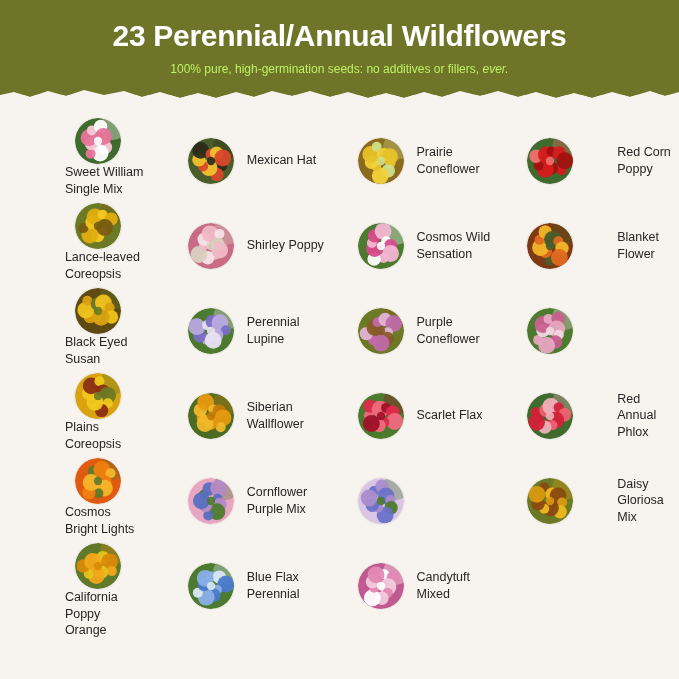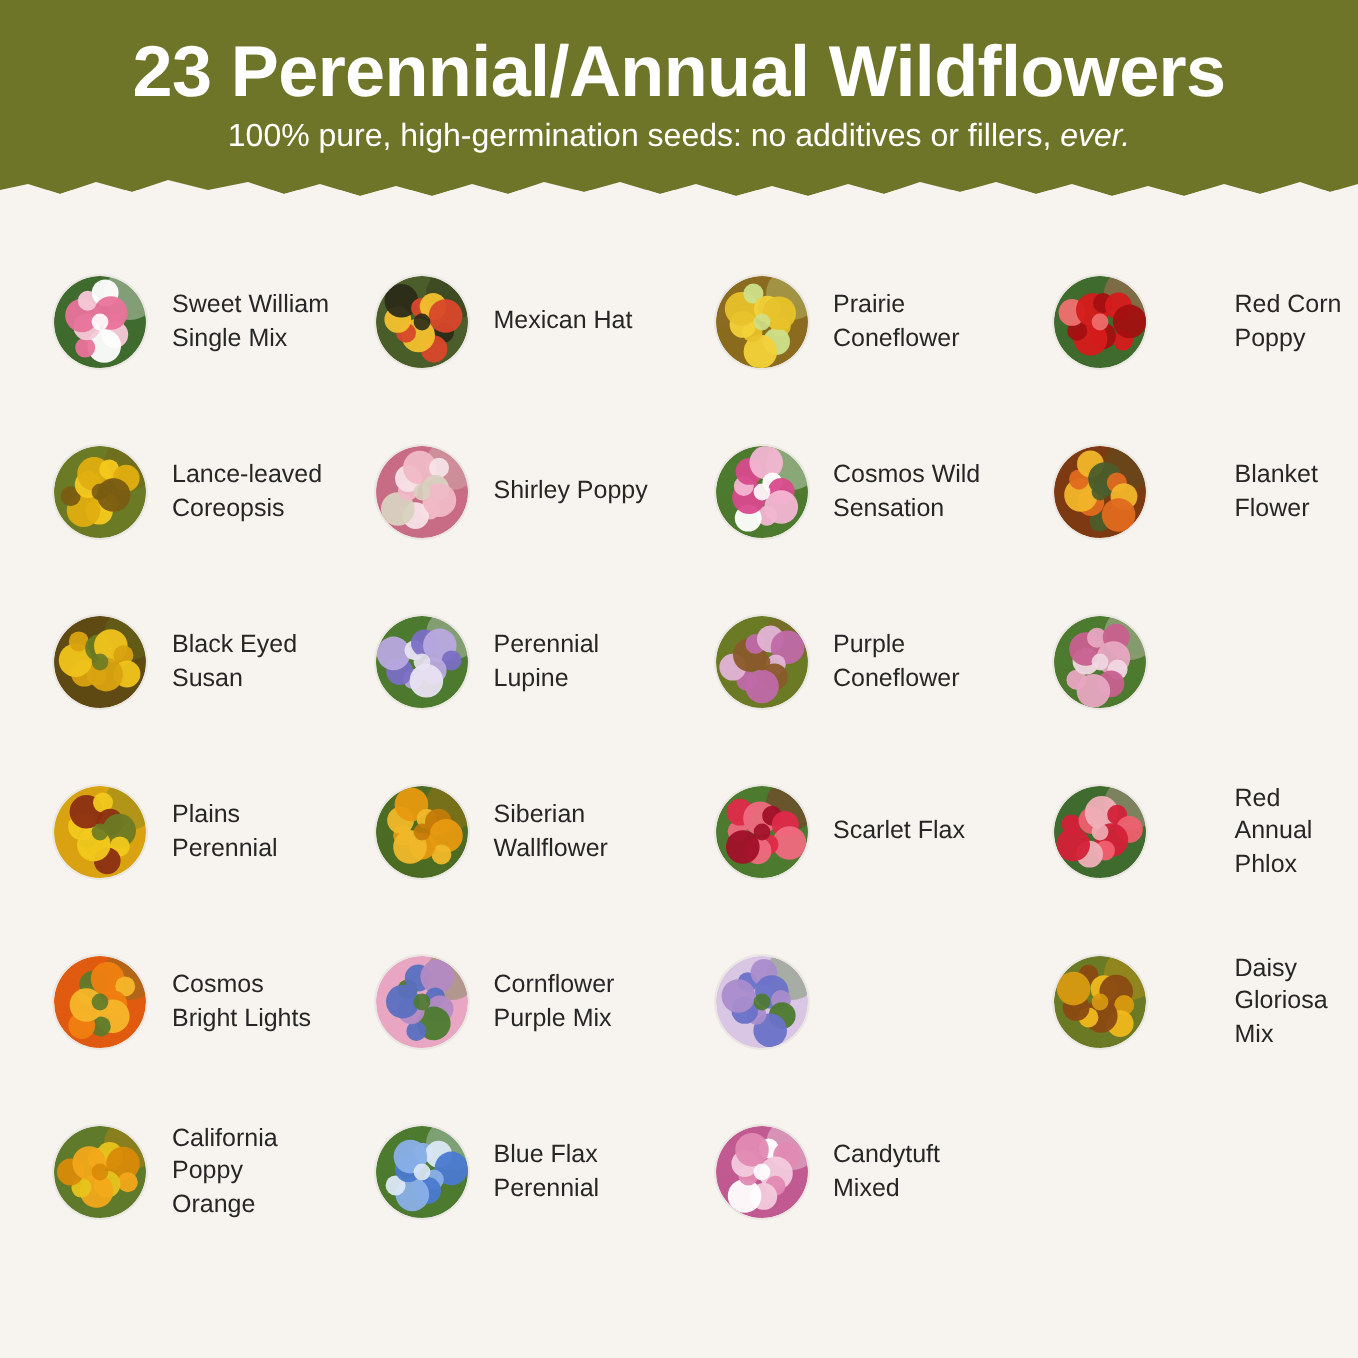--- a/index.html
+++ b/index.html
@@ -26,30 +26,30 @@
     position: relative;
     width: 679px;
     height: 95px;
     background: #6e7428;
     box-sizing: border-box;
     padding-top: 16px;
     text-align: center;
   }
   .header-title {
     color: #ffffff;
-    font-size: 36px;
+    font-size: 30px;
     font-weight: bold;
     letter-spacing: -0.3px;
     line-height: 40px;
     margin: 0;
     white-space: nowrap;
   }
   .header-sub {
-    color: #ffffff;
-    font-size: 16px;
+    color: #bef264;
+    font-size: 12px;
     line-height: 18px;
     margin: 4px 0 0 0;
     font-weight: normal;
   }
   .header-sub .em {
     font-style: italic;
   }
 
   
   .torn {
@@ -71,21 +71,21 @@
     grid-template-columns: repeat(4, 169.75px);
     grid-auto-rows: 85px;
     row-gap: 0px;
   }
   .cell {
     display: flex;
     align-items: center;
     padding-left: 27px;
     box-sizing: border-box;
   }
-  .cell.col1 { padding-left: 27px; }
+  .cell.col1 { padding-left: 27px; flex-direction: column; }
   .cell.col2 { padding-left: 18px; }
   .cell.col3 { padding-left: 18px; }
   .cell.col4 { padding-left: 18px; }
 
   .thumb {
     width: 46px;
     height: 46px;
     border-radius: 50%;
     flex: 0 0 46px;
     overflow: hidden;
@@ -466,21 +466,21 @@
               <circle cx="24.5" cy="8.3" r="5.0" fill="#f2c91c" opacity="0.95"></circle>
               <circle cx="28.0" cy="18.1" r="6.7" fill="#8c2f12" opacity="0.95"></circle>
               <circle cx="32.6" cy="22.3" r="8.4" fill="#6b7a25" opacity="0.95"></circle>
               <circle cx="32.9" cy="30.2" r="5.0" fill="#f2c91c" opacity="0.95"></circle>
               <circle cx="26.6" cy="37.4" r="6.7" fill="#8c2f12" opacity="0.95"></circle>
               <circle cx="19.9" cy="29.3" r="8.4" fill="#f2c91c" opacity="0.95"></circle>
               <circle cx="23" cy="23" r="4.2" fill="#6b7a25" opacity="0.9"></circle>
             </g>
           </svg>
         </div>
-        <div class="label">Plains Perennial</div>
+        <div class="label">Plains Coreopsis</div>
       </div>
       <div class="cell col2">
         <div class="thumb">
           <svg width="46" height="46" viewBox="0 0 46 46">
             <defs>
               <clipPath id="cp13">
                 <circle cx="23" cy="23" r="23"></circle>
               </clipPath>
             </defs>
             <g clip-path="url(#cp13)">

